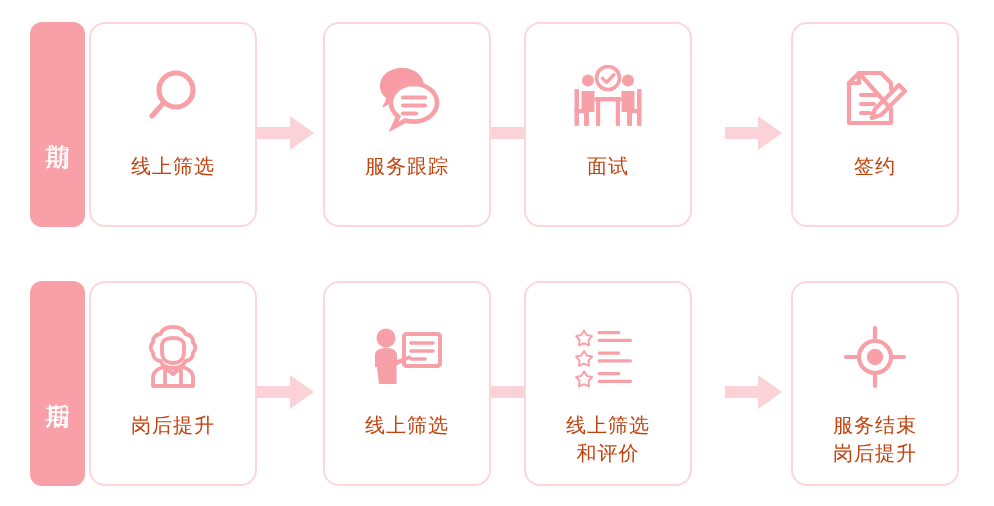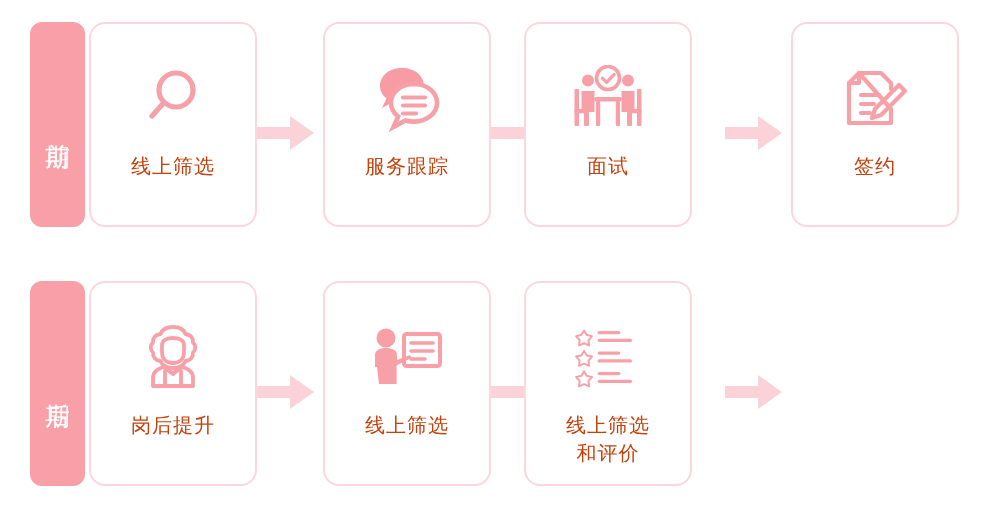--- a/index.html
+++ b/index.html
@@ -295,15 +295,31 @@
       <div class="card-label">线上筛选
 和评价</div>
     </div>
 
     <div class="arrow arrow-3">
       <svg width="58" height="36" viewBox="0 0 58 36" aria-hidden="true">
         <path d="M0 12 H33 V1 L57 18 L33 35 V24 H0 Z" fill="#FBD2D7"></path>
       </svg>
     </div>
 
+    <div class="card card-4">
+      <div class="card-icon">
+        <svg width="66" height="66" viewBox="0 0 66 66" aria-hidden="true">
+          <g stroke="#F7A0A8" stroke-width="4.2" fill="none" stroke-linecap="round">
+            <circle cx="33" cy="33" r="16"></circle>
+            <line x1="33" y1="4" x2="33" y2="17"></line>
+            <line x1="33" y1="49" x2="33" y2="62"></line>
+            <line x1="4" y1="33" x2="17" y2="33"></line>
+            <line x1="49" y1="33" x2="62" y2="33"></line>
+          </g>
+          <circle cx="33" cy="33" r="8.2" fill="#F7A0A8"></circle>
+        </svg>
+      </div>
+      <div class="card-label">服务结束
+岗后提升</div>
+    </div>
   </div>
 
 </div>
 
 </body></html>

